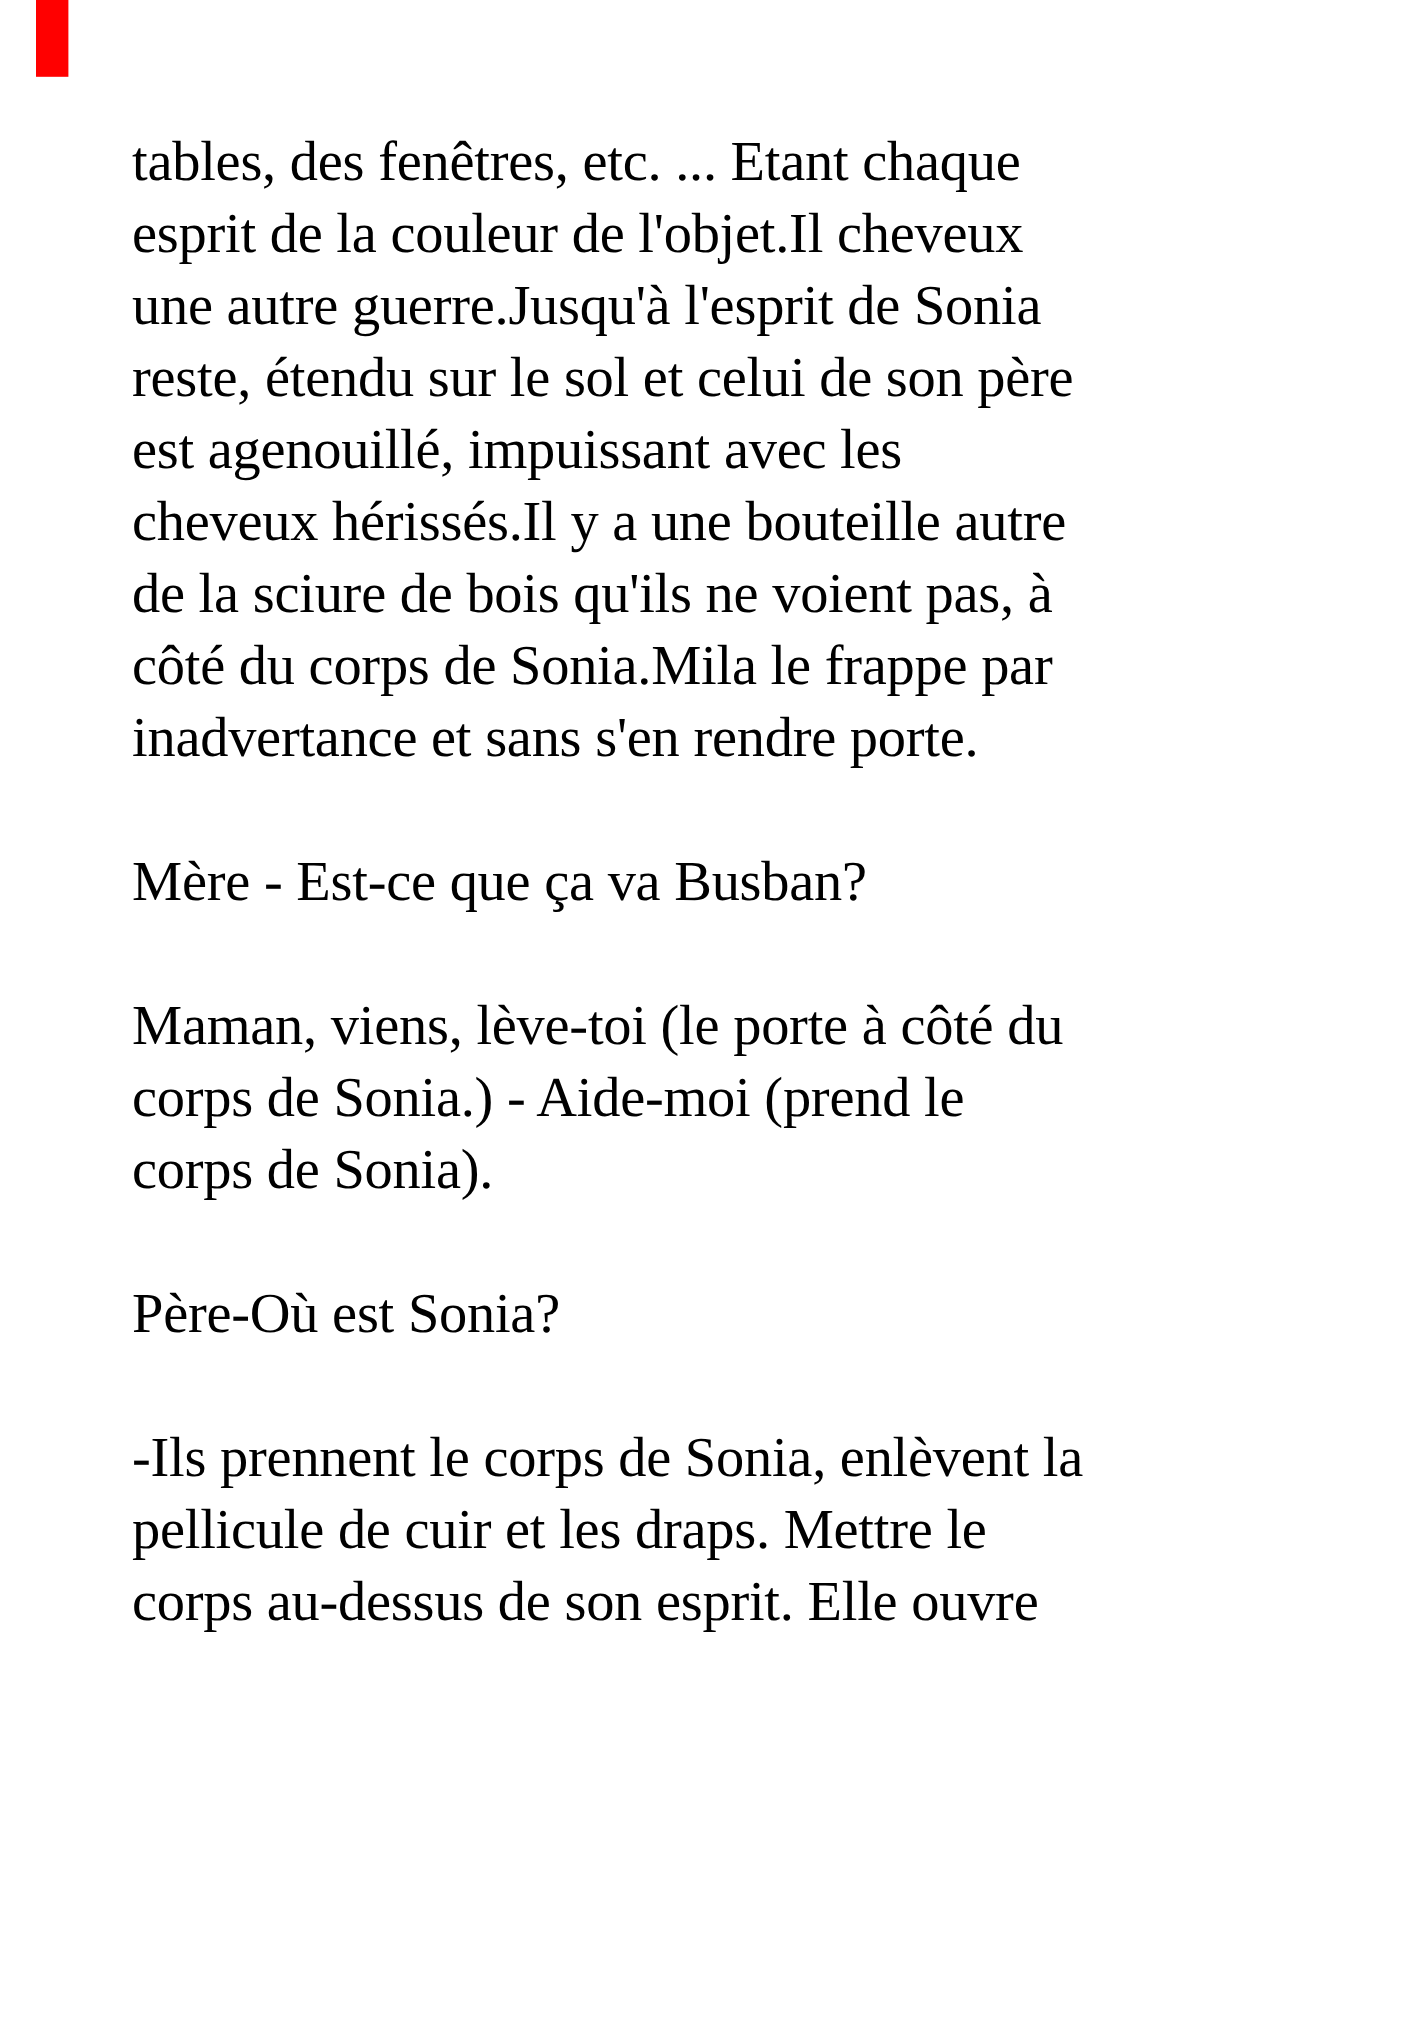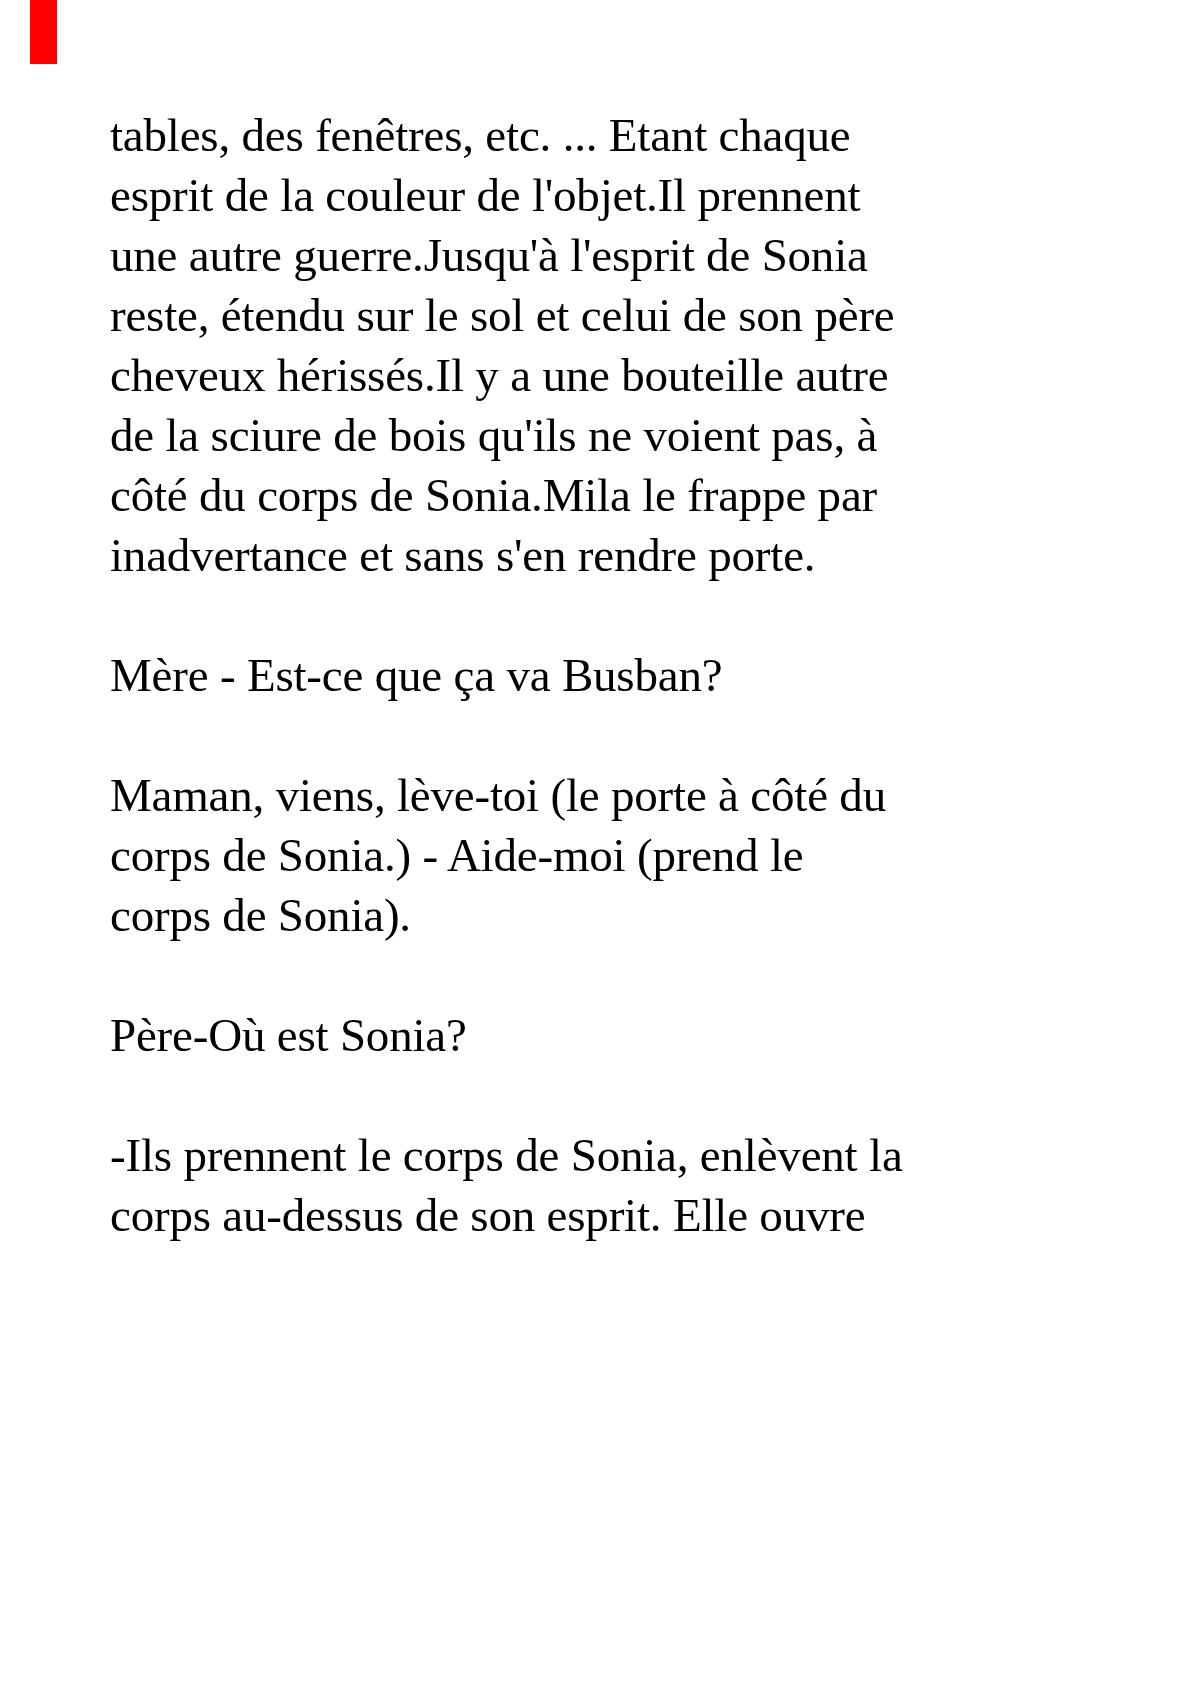--- a/index.html
+++ b/index.html
@@ -50,23 +50,24 @@
 <div class="page" style="background: rgb(255, 255, 255); color: rgb(0, 0, 0);">
 
   <div class="margin-marker marker-top" style="background: rgb(255, 0, 0);"></div>
 
   <div class="margin-marker marker-bottom" style="background: rgb(255, 0, 0);"></div>
 
   <main class="text-block">
 
     <p class="para">
       <span class="line">tables, des fenêtres, etc. ... Etant chaque</span>
-      <span class="line">esprit de la couleur de l'objet.Il prennent</span>
+      <span class="line">esprit de la couleur de l'objet.Il cheveux</span>
       <span class="line">une autre guerre.Jusqu'à l'esprit de Sonia</span>
       <span class="line">reste, étendu sur le sol et celui de son père</span>
+      <span class="line">est agenouillé, impuissant avec les</span>
       <span class="line">cheveux hérissés.Il y a une bouteille autre</span>
       <span class="line">de la sciure de bois qu'ils ne voient pas, à</span>
       <span class="line">côté du corps de Sonia.Mila le frappe par</span>
       <span class="line">inadvertance et sans s'en rendre porte.</span>
     </p>
 
     <p class="para">
       <span class="line">Mère - Est-ce que ça va Busban?</span>
     </p>
 
@@ -75,17 +76,18 @@
       <span class="line">corps de Sonia.) - Aide-moi (prend le</span>
       <span class="line">corps de Sonia).</span>
     </p>
 
     <p class="para">
       <span class="line">Père-Où est Sonia?</span>
     </p>
 
     <p class="para">
       <span class="line">-Ils prennent le corps de Sonia, enlèvent la</span>
+      <span class="line">pellicule de cuir et les draps. Mettre le</span>
       <span class="line">corps au-dessus de son esprit. Elle ouvre</span>
     </p>
 
   </main>
 </div>
 
 </body></html>

